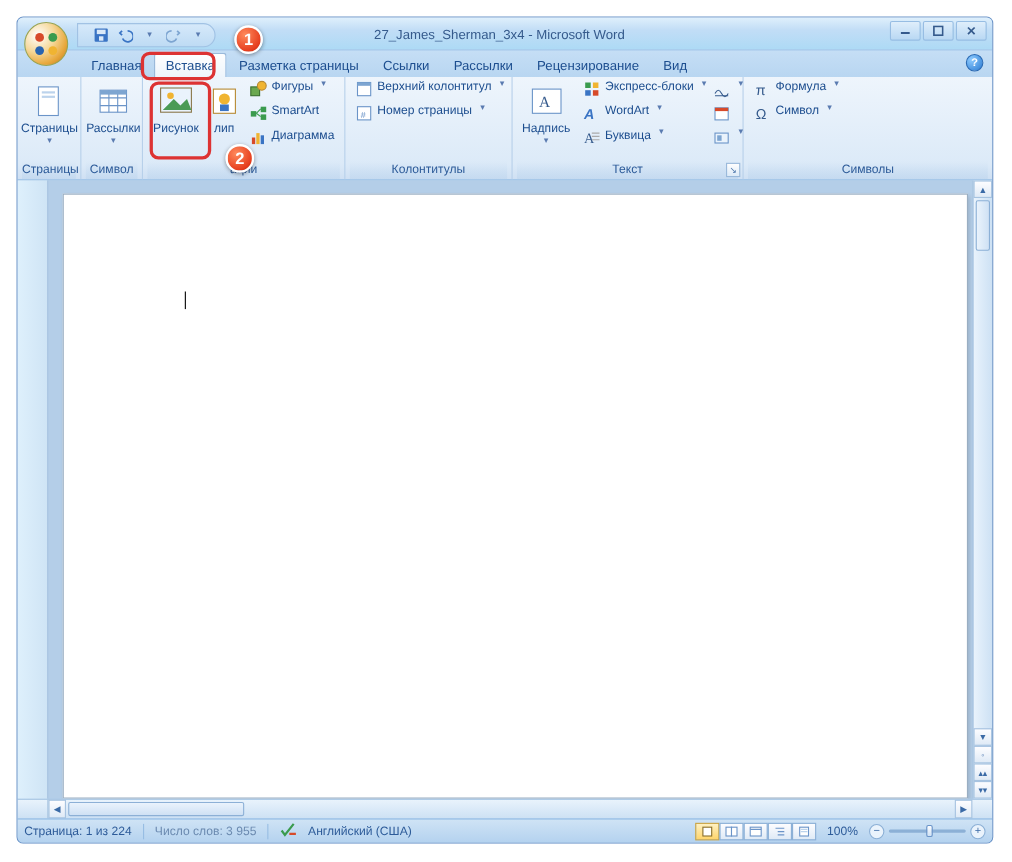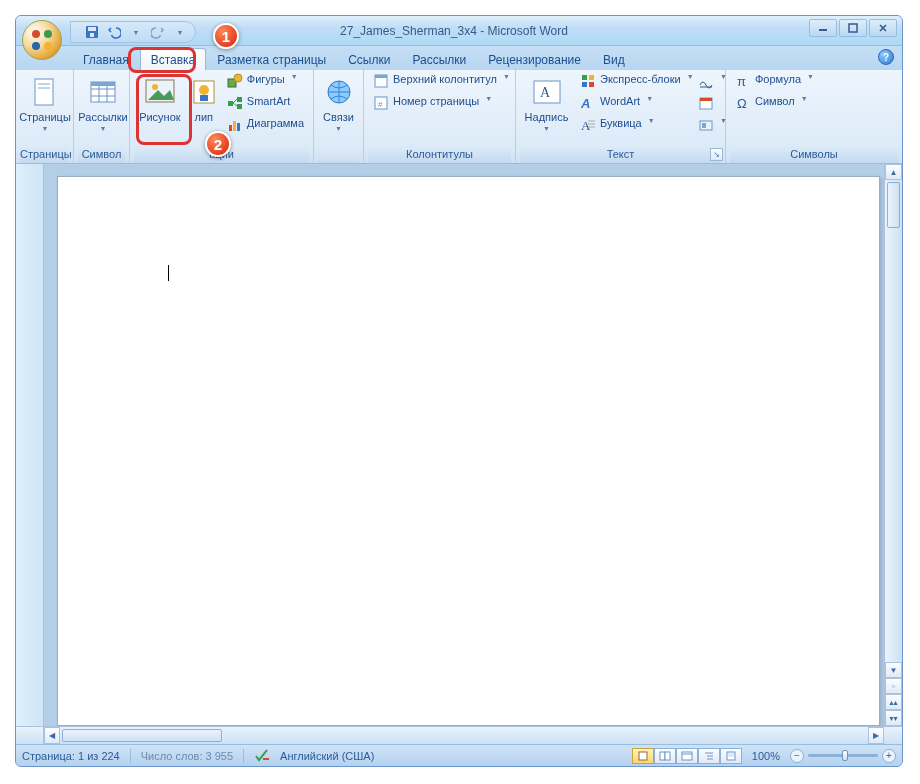--- a/index.html
+++ b/index.html
@@ -392,35 +392,20 @@
                   <rect x="10" y="6" width="3" height="8" fill="#3a74c4"></rect>
                 </svg>
               </span>
             <span>Диаграмма</span>
           </div>
         </div>
       </div>
       <div class="group-label">ации</div>
     </div>
 
-    <div class="group" style="width:50px">
-      <div class="group-body">
-        <div class="bigbtn" style="width:44px">
-          <span class="ic">
-              <svg width="28" height="28">
-                <circle cx="14" cy="14" r="11" fill="#8ecbff" stroke="#2a7ad1"></circle>
-                <path d="M3 14 h22 M14 3 v22 M6 7 q8 6 16 0 M6 21 q8 -6 16 0" fill="none" stroke="#2a7ad1" stroke-width="0.9"></path>
-              </svg>
-            </span>
-          <span>Связи</span>
-          <span class="dd">▼</span>
-        </div>
-      </div>
-      <div class="group-label"> </div>
-    </div>
 
     <div class="group" style="width:152px">
       <div class="group-body">
         <div class="col" style="width:100%">
           <div class="smallrow">
             <span class="sic">
                 <svg width="16" height="16">
                   <rect x="2" y="2" width="12" height="12" fill="#fff" stroke="#6b94c8"></rect>
                   <rect x="2" y="2" width="12" height="3" fill="#7da5d1"></rect>
                 </svg>

